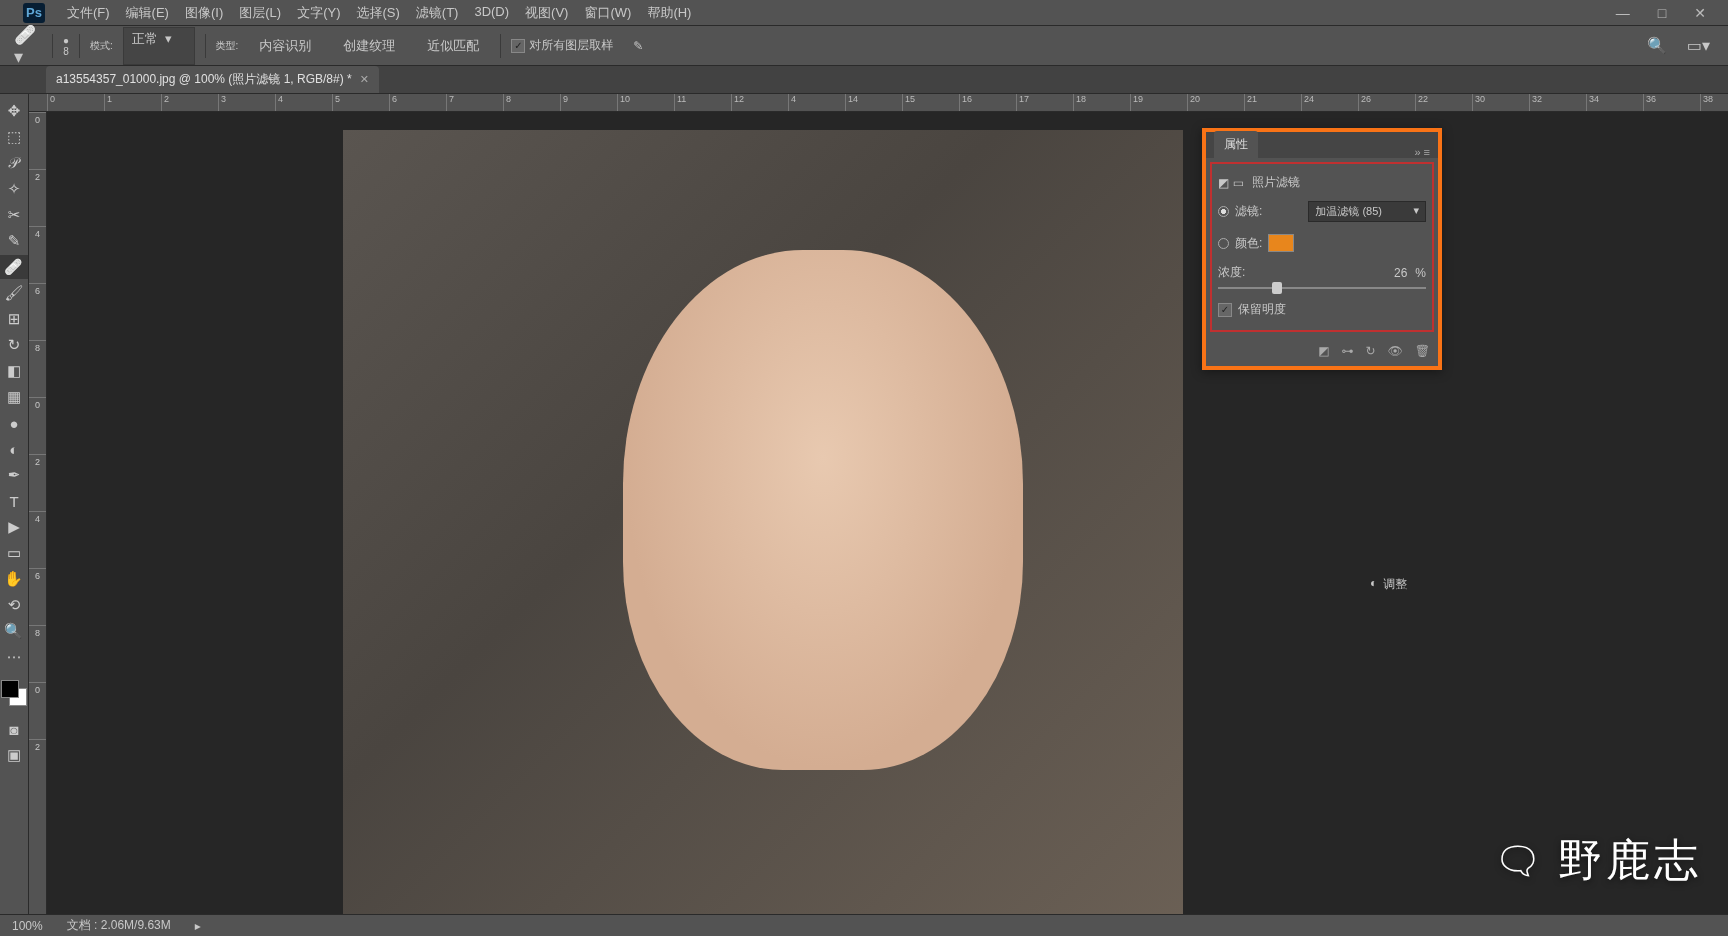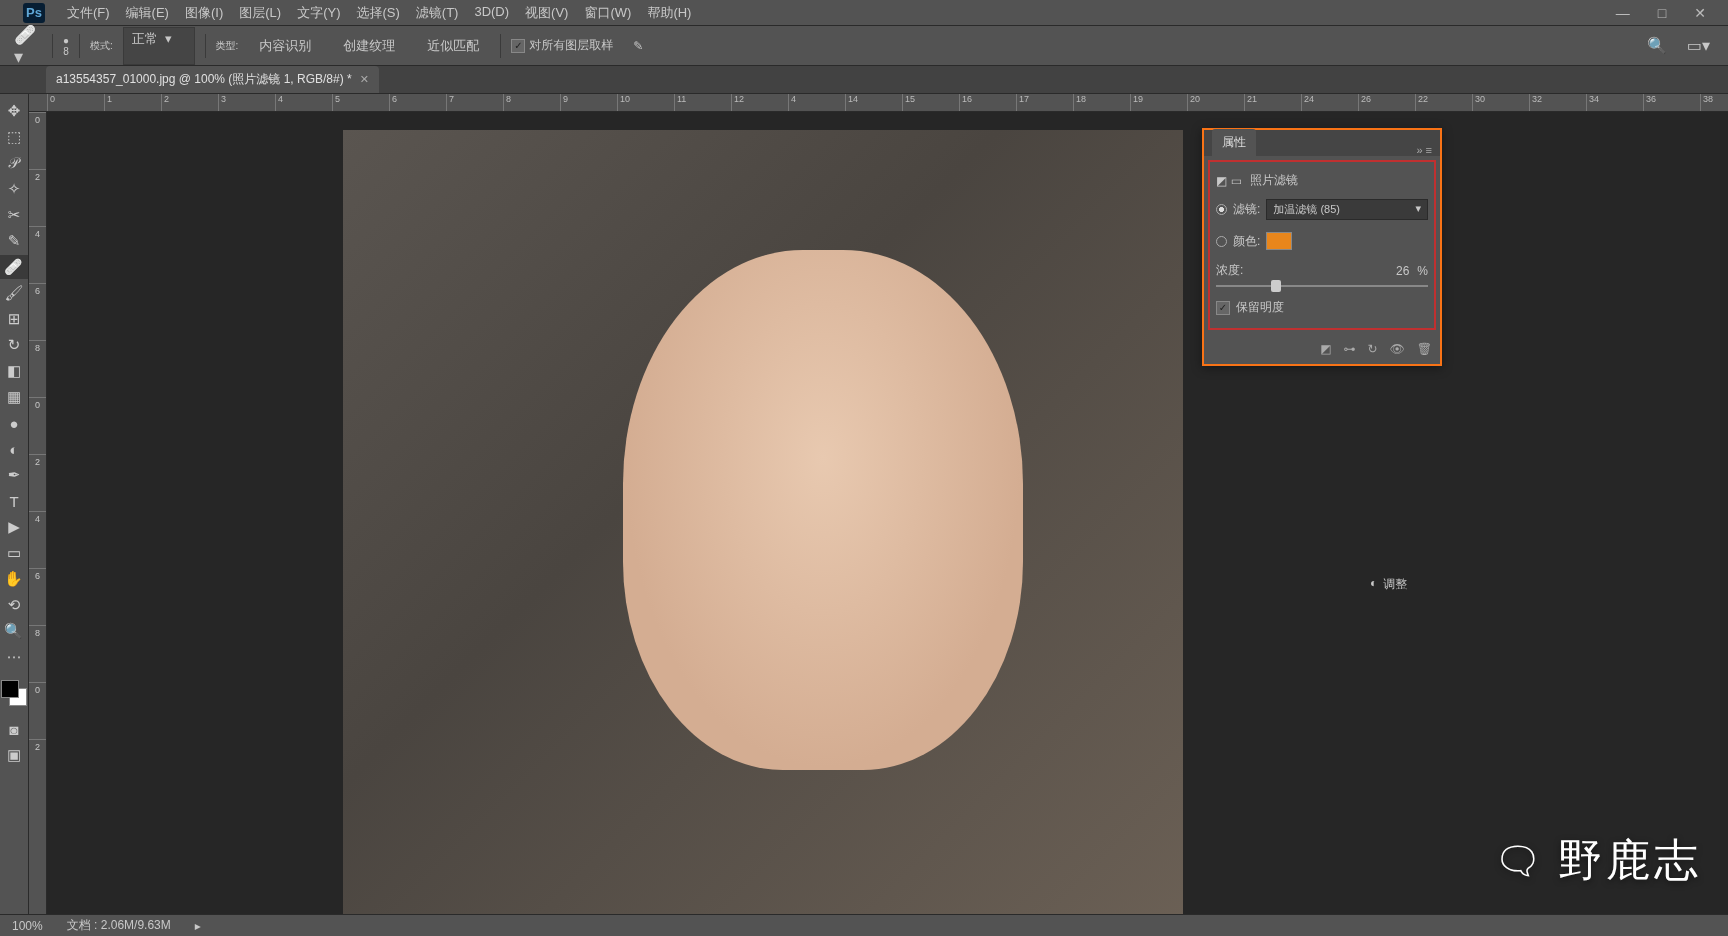--- a/index.html
+++ b/index.html
@@ -45,28 +45,28 @@
 .ruler-left { width: 18px; background: #535353; border-right: 1px solid #2a2a2a; display: flex; flex-direction: column; font-size: 9px; }
 .vtk { height: 57px; border-top: 1px solid #777; padding-top: 2px; text-align: center; flex-shrink: 0; }
 .canvas { flex: 1; background: #262626; position: relative; overflow: hidden; }
 .image-placeholder { position: absolute; top: 18px; left: 296px; width: 840px; height: 800px; background: linear-gradient(135deg, #5a5550 0%, #4a4540 40%, #6b6055 100%); }
 .face { position: absolute; top: 120px; left: 280px; width: 400px; height: 520px; background: radial-gradient(ellipse at 50% 40%, #e8c9b0 0%, #d4ad92 70%); border-radius: 45% 45% 40% 40%; }
 .ptab { padding: 5px 10px; font-size: 12px; color: #aaa; }
 .ptab.active { background: #535353; color: #ddd; border-radius: 3px 3px 0 0; }
 .ptab-menu { margin-left: auto; font-size: 11px; color: #aaa; }
 
 
-.props-panel { position: absolute; top: 128px; left: 1202px; width: 240px; background: #535353; border: 2px solid #f97316; box-shadow: 0 2px 10px rgba(0,0,0,.4); }
+.props-panel { position: absolute; top: 128px; left: 1202px; width: 240px; background: #535353; border: 4px solid #f97316; box-shadow: 0 2px 10px rgba(0,0,0,.4); }
 .props-header { display: flex; align-items: flex-end; height: 26px; padding: 0 8px; background: #454545; }
 .props-highlight { border: 2px solid #c03030; margin: 4px; padding: 6px; }
 .prop-title { display: flex; align-items: center; gap: 8px; padding: 4px 0; font-size: 12px; }
 .prop-row { display: flex; align-items: center; gap: 6px; padding: 6px 0; font-size: 12px; }
 .radio { width: 11px; height: 11px; border-radius: 50%; border: 1px solid #aaa; display: inline-block; }
 .radio.on { background: radial-gradient(circle, #ddd 0 35%, transparent 40%); }
-.prop-sel { flex: 1; background: #3a3a3a; border: 1px solid #2a2a2a; color: #c8c8c8; padding: 2px 6px; font-size: 11px; }
+.prop-sel { flex: 1; background: #3a3a3a; border: 1px solid #2a2a2a; color: #c8c8c8; padding: 2px 6px; font-size: 11px; margin-left: 40px; }
 .swatch-box { width: 26px; height: 18px; border: 1px solid #888; }
 .prop-slider { display: flex; align-items: center; gap: 8px; padding: 6px 0; font-size: 12px; }
 .slider-track { flex: 1; height: 2px; background: #888; position: relative; }
 .slider-thumb { position: absolute; top: -5px; width: 10px; height: 12px; background: #ccc; border-radius: 2px; }
 .prop-panel-footer { display: flex; gap: 12px; justify-content: flex-end; padding: 8px; color: #aaa; font-size: 12px; }
 
 .adjust-btn { position: absolute; top: 576px; left: 1370px; display: flex; gap: 6px; font-size: 12px; }
 
 
 .statusbar { height: 22px; background: #535353; display: flex; align-items: center; padding: 0 12px; gap: 24px; font-size: 12px; border-top: 1px solid #2a2a2a; }

